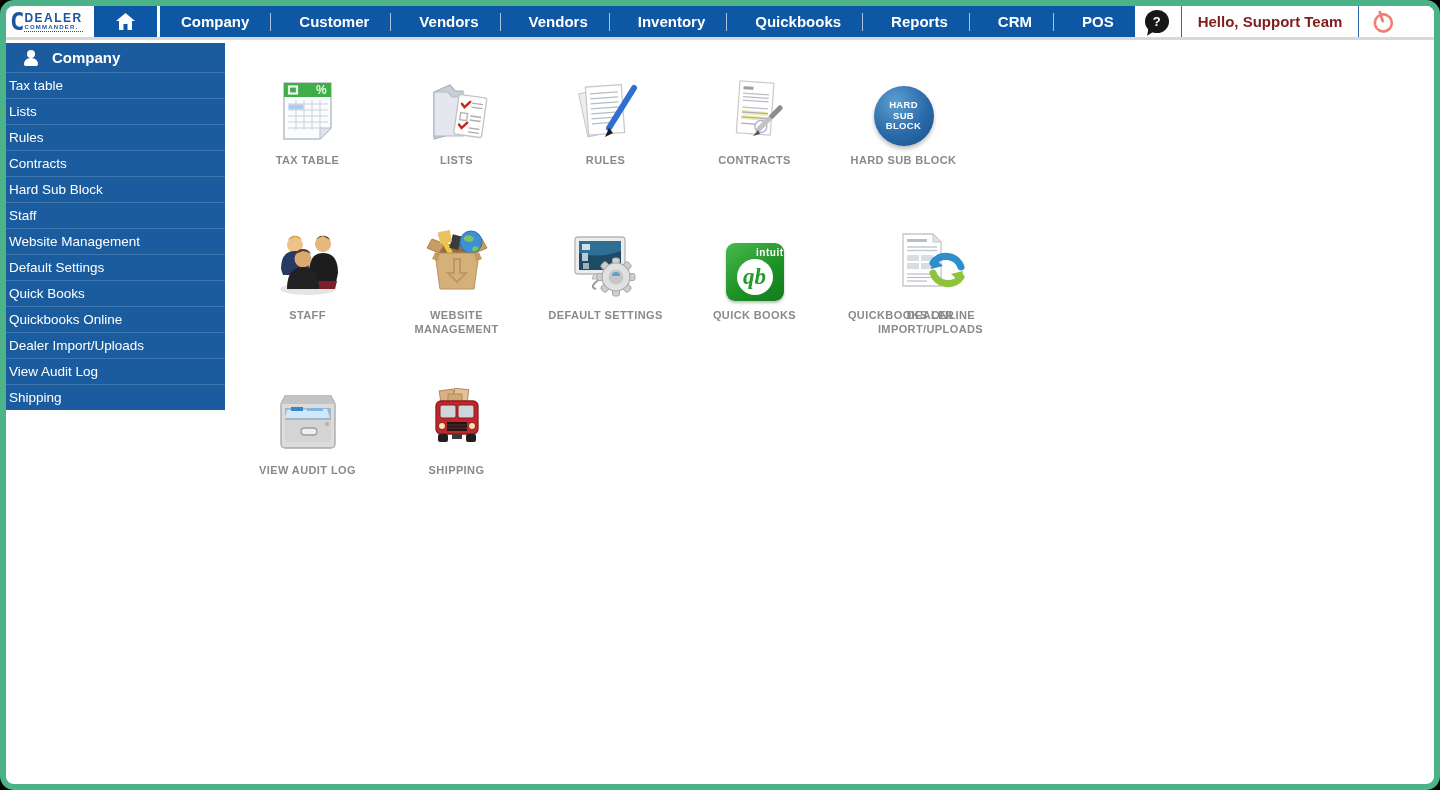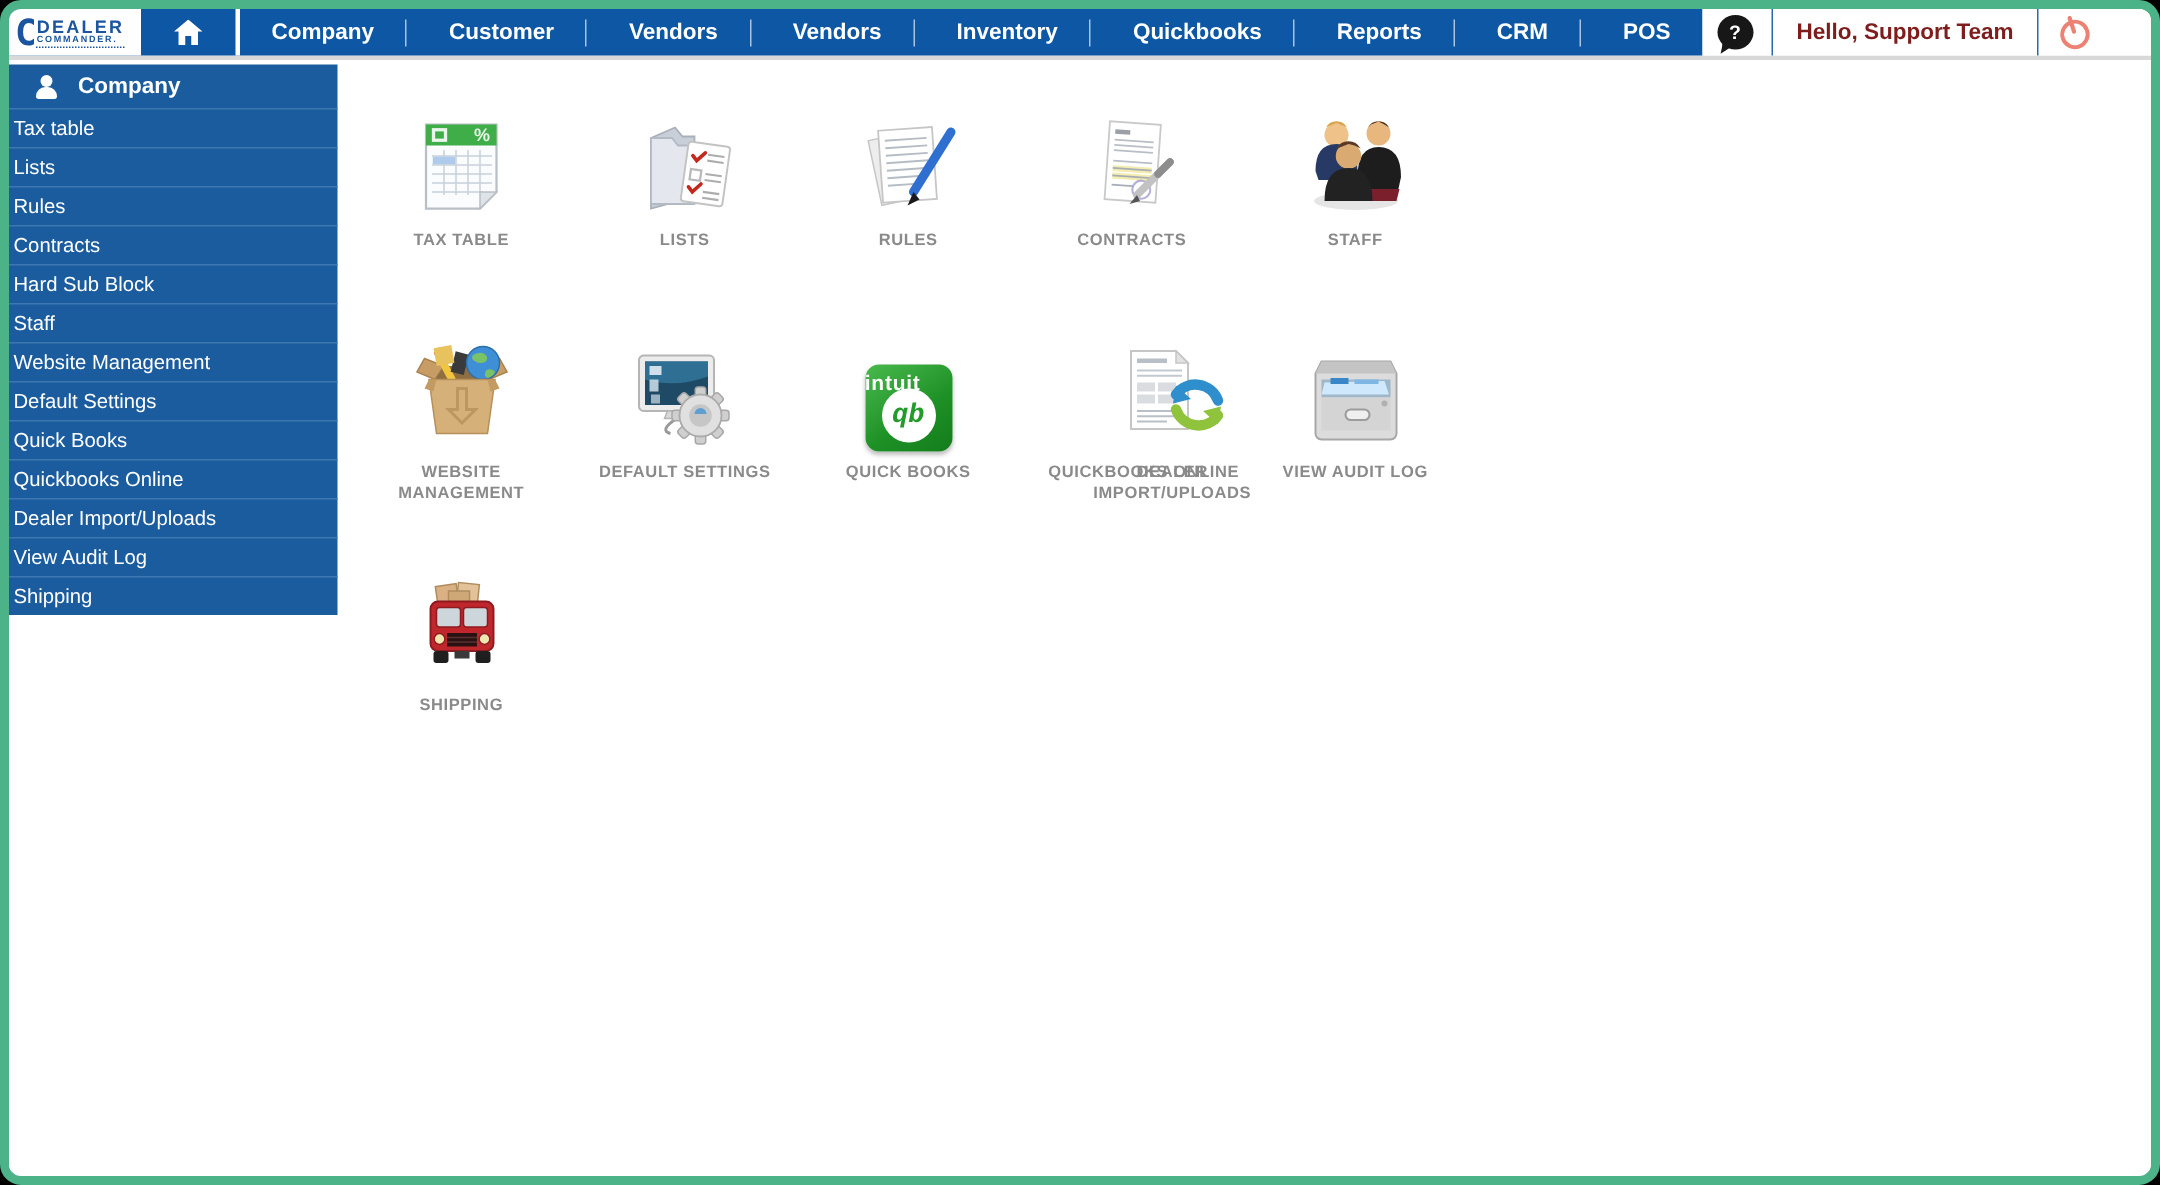--- a/index.html
+++ b/index.html
@@ -49,22 +49,22 @@
   .tile-overlap { position:relative; }
   .tile-overlap .icon-box { transform:translateX(28px); }
   .ovl-label { position:absolute; top:81px; width:130px; text-align:center; color:#8a8a8a; font-weight:bold; font-size:11px; letter-spacing:.4px; line-height:14px; }
   .ovl-a { left:50%; transform:translateX(-50%) translateX(8px); }
   .ovl-b { left:50%; transform:translateX(-50%) translateX(27px); }
 
   
   .hsb-circle { width:60px; height:60px; border-radius:50%; background:radial-gradient(circle at 35% 28%, #5d9fd0, #2a6aa9 55%, #174f8c 100%); display:flex; flex-direction:column; align-items:center; justify-content:center; box-shadow:0 3px 4px rgba(0,0,0,.25); }
   .hsb-circle div { color:#fff; font-weight:bold; font-size:9.5px; line-height:10.5px; letter-spacing:.3px; }
   .qb-sq { position:relative; width:58px; height:58px; border-radius:9px; background:linear-gradient(145deg,#49b94d,#1d9025 60%,#147c1c); box-shadow:0 2px 3px rgba(0,0,0,.25); display:flex; align-items:center; justify-content:center; }
-  .qb-brand { position:absolute; top:4px; width:100%; text-align:left; color:#fff; font-weight:bold; font-size:14px; letter-spacing:.5px; }
-  .qb-circle { margin-top:10px; width:36px; height:36px; border-radius:50%; background:#fff; display:flex; align-items:center; justify-content:center; color:#229b2b; font-weight:bold; font-size:18px; font-family:Liberation Mono, monospace; font-style:italic; }
+  .qb-brand { position:absolute; top:4px; width:100%; text-align:right; color:#fff; font-weight:bold; font-size:10px; letter-spacing:.5px; }
+  .qb-circle { margin-top:10px; width:36px; height:36px; border-radius:50%; background:#fff; display:flex; align-items:center; justify-content:center; color:#229b2b; font-weight:bold; font-size:23px; font-family:Liberation Serif, serif; font-style:italic; }
 </style>
 </head>
 <body>
 
 <div class="frame">
 
   <div class="navbar">
     <div class="nav-left">
       <div class="logo-box">
         <span class="logo-c">C</span>
@@ -224,20 +224,30 @@
               <circle cx="40" cy="48" r="6" fill="none" stroke="#8f86c9" stroke-width="1.4" opacity=".65"></circle>
             </g>
             <line x1="58" y1="30" x2="36" y2="52" stroke="#c2c2c2" stroke-width="5" stroke-linecap="round"></line>
             <line x1="58" y1="30" x2="50" y2="38" stroke="#8d8d8d" stroke-width="5" stroke-linecap="round"></line>
             <path d="M36 52 l-5 6 7 -2 z" fill="#555"></path>
           </svg>
         </div>
         <div class="tile-label">CONTRACTS</div>
       </div>
 
+      <div class="tile">
+        <div class="icon-box">
+          <div class="hsb-circle">
+            <div>HARD</div>
+            <div>SUB</div>
+            <div>BLOCK</div>
+          </div>
+        </div>
+        <div class="tile-label">HARD SUB BLOCK</div>
+      </div>
 
       <div class="tile">
         <div class="icon-box">
           <svg width="70" height="70" viewBox="0 0 70 70">
             <ellipse cx="35" cy="58" rx="28" ry="6" fill="#000" opacity=".1"></ellipse>
             <circle cx="22" cy="14" r="8" fill="#efc289"></circle>
             <path d="M15 9 a8 8 0 0 1 14 0 l-2 -1 -5 -2 -5 2 z" fill="#d8a24e"></path>
             <path d="M8 38 q0 -18 14 -18 q14 0 14 18 l-2 6 H10 z" fill="#273a66"></path>
             <circle cx="50" cy="13" r="8" fill="#e8b77d"></circle>
             <path d="M43 9 a8 8 0 0 1 14 0 l-3 -2 -4 -2 -5 2 z" fill="#4a2e1c"></path>

